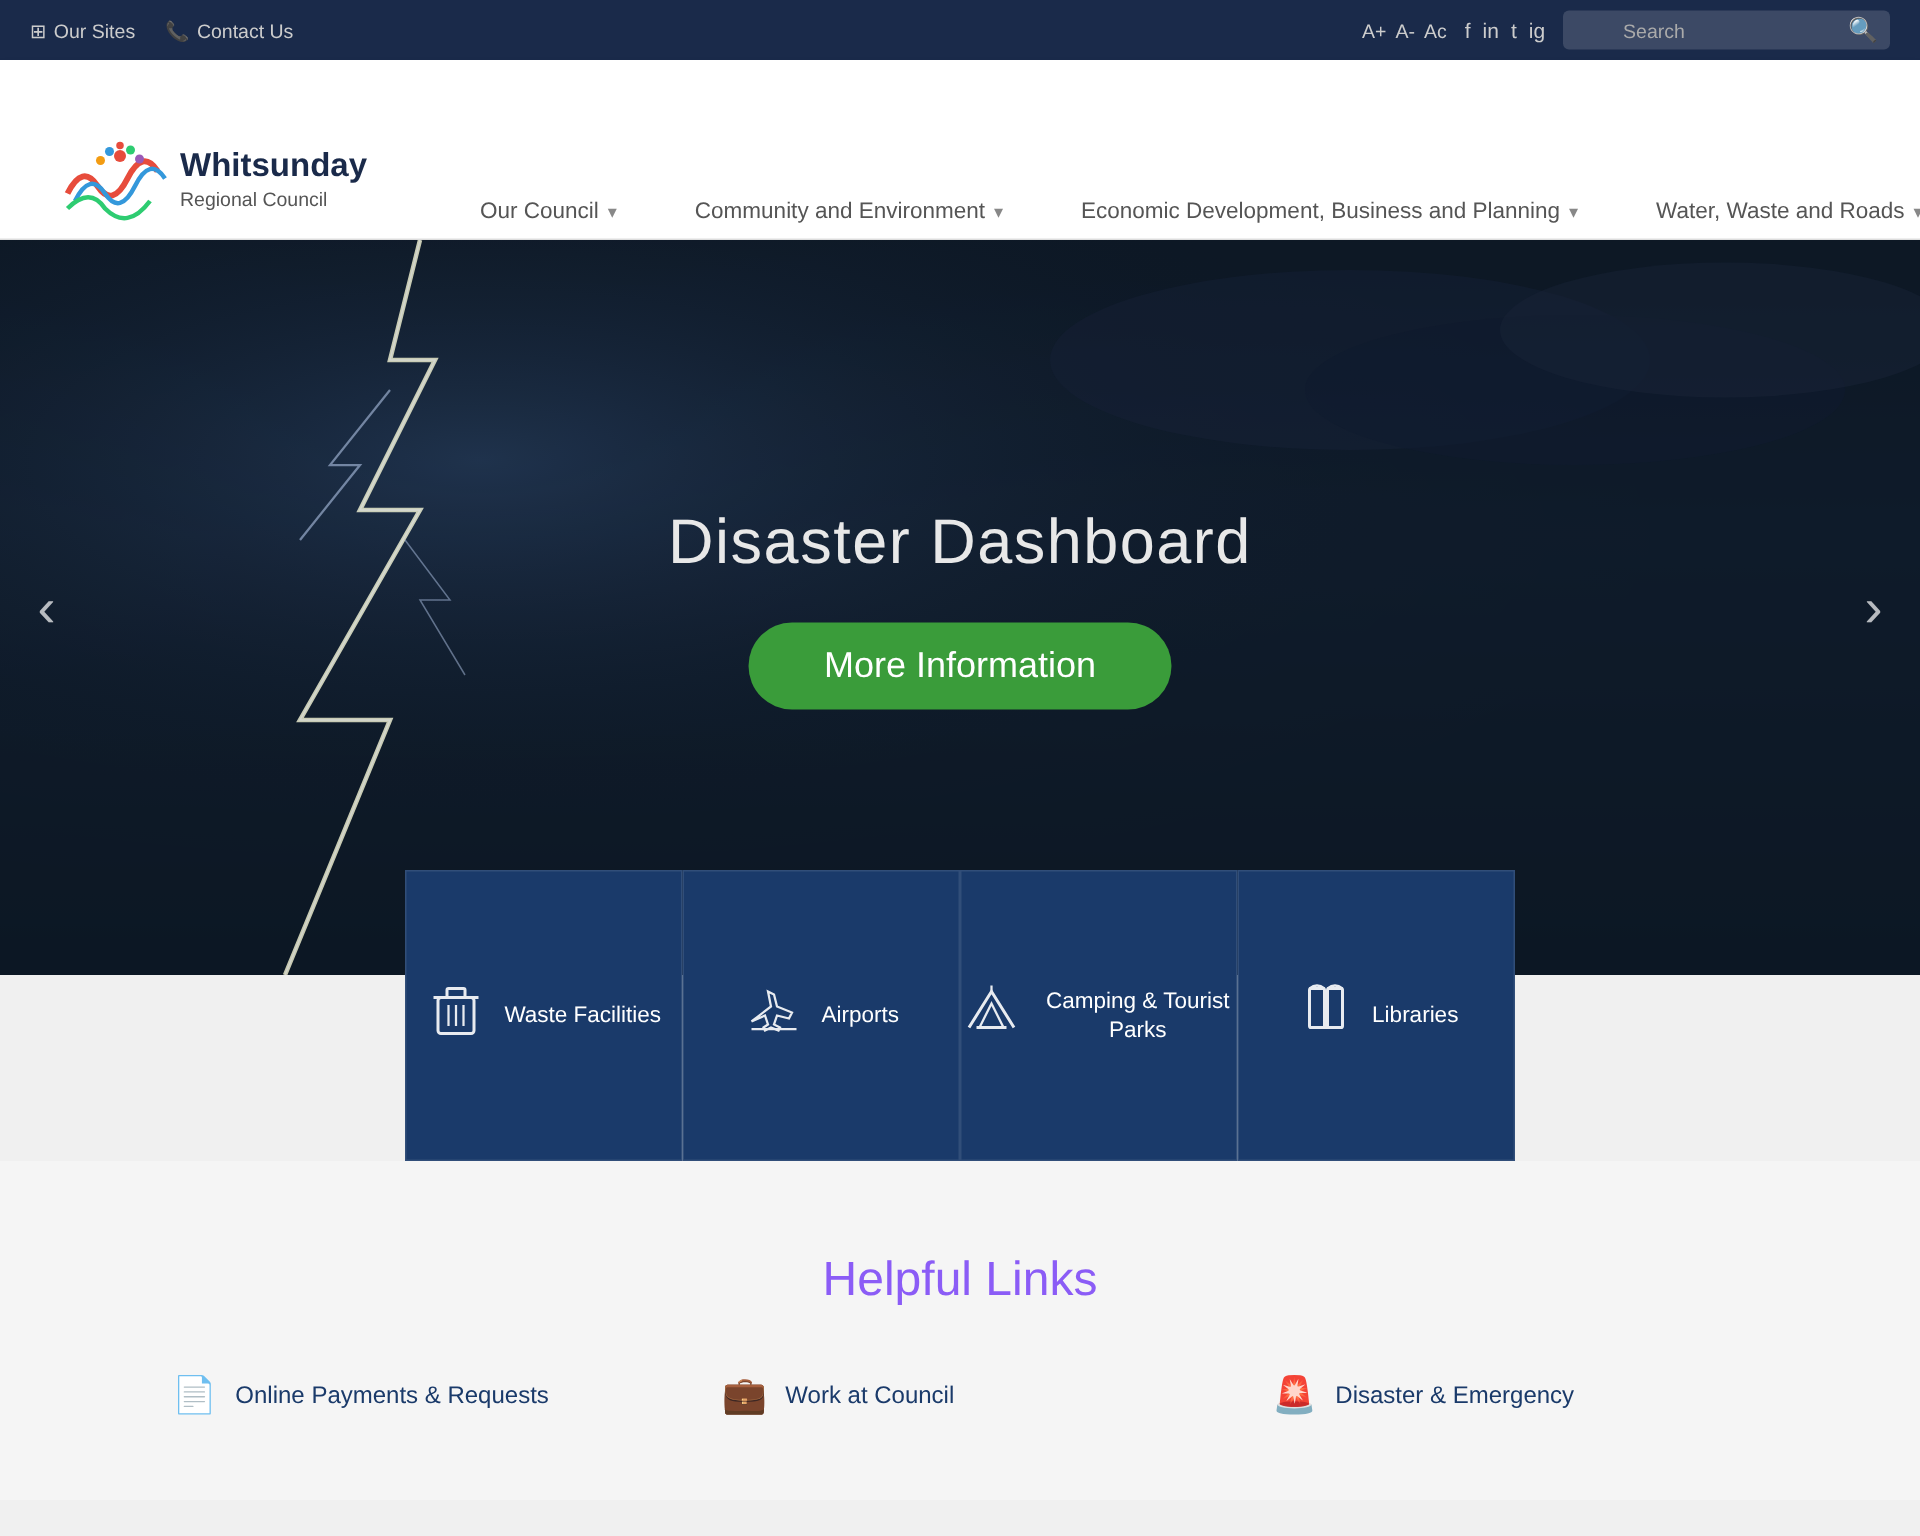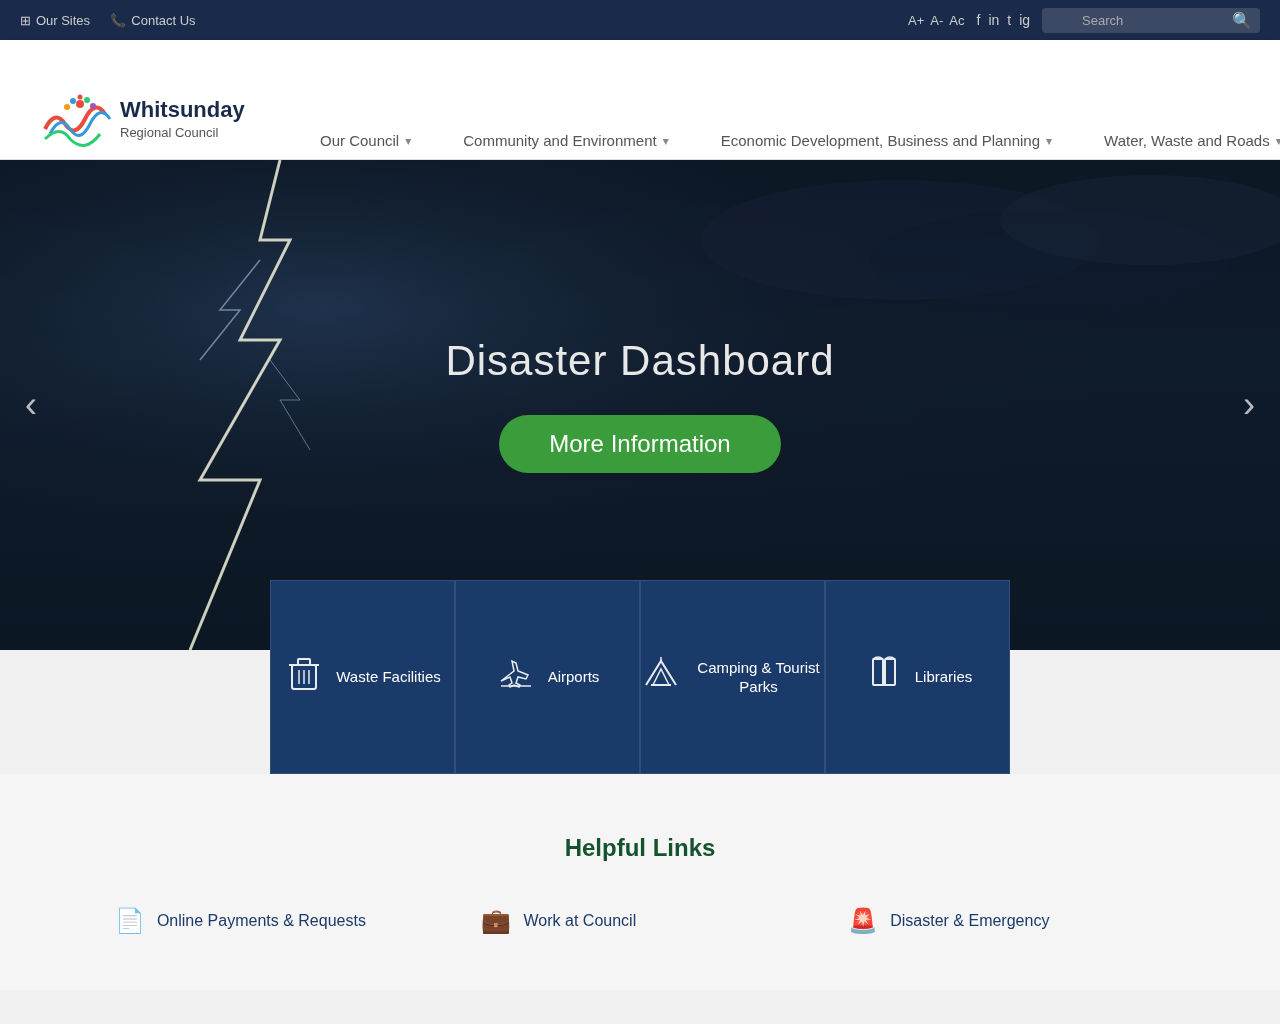--- a/index.html
+++ b/index.html
@@ -133,24 +133,24 @@
     .quick-link-card .ql-icon { font-size: 36px; opacity: 0.9; }
     .quick-link-card .ql-label { font-size: 15px; font-weight: 500; line-height: 1.3; }
 
     
     .helpful-section {
       background: #f5f5f5;
       padding: 60px 100px 40px;
       text-align: center;
     }
     .helpful-title {
-      font-size: 24px;
-      color: #14532d;
+      font-size: 32px;
+      color: #8b5cf6;
       margin-bottom: 30px;
-      font-weight: 700;
+      font-weight: 400;
     }
     .helpful-grid {
       display: grid;
       grid-template-columns: repeat(3, 1fr);
       gap: 20px;
     }
     .helpful-item {
       display: flex;
       align-items: center;
       gap: 12px;

